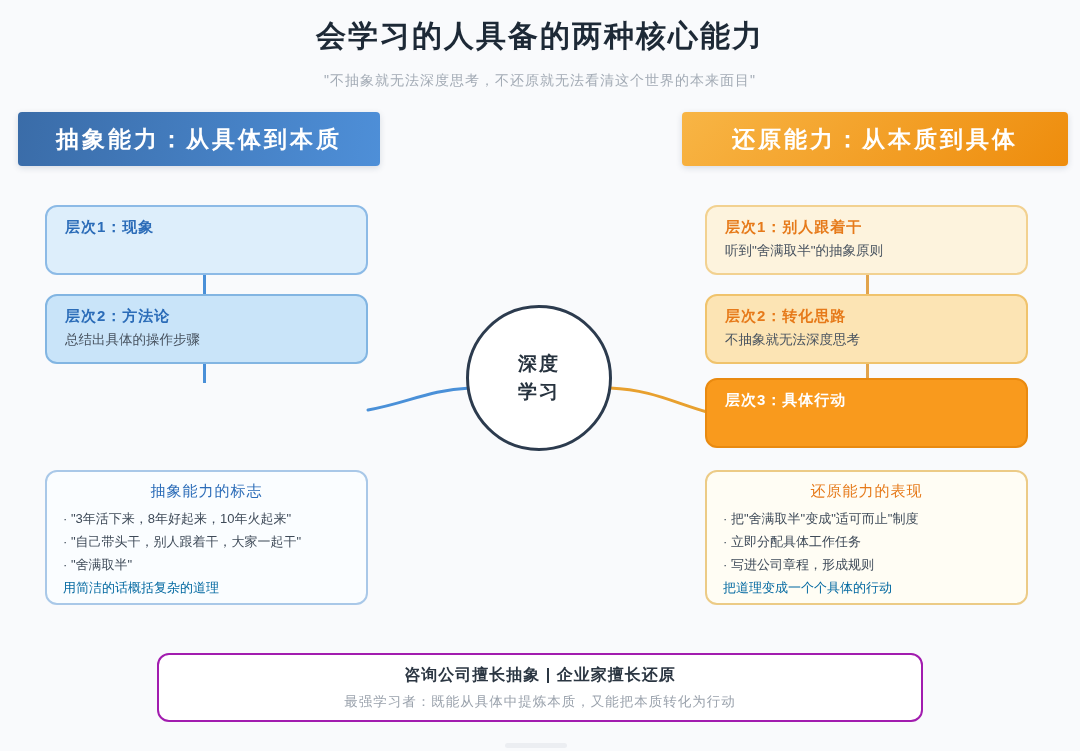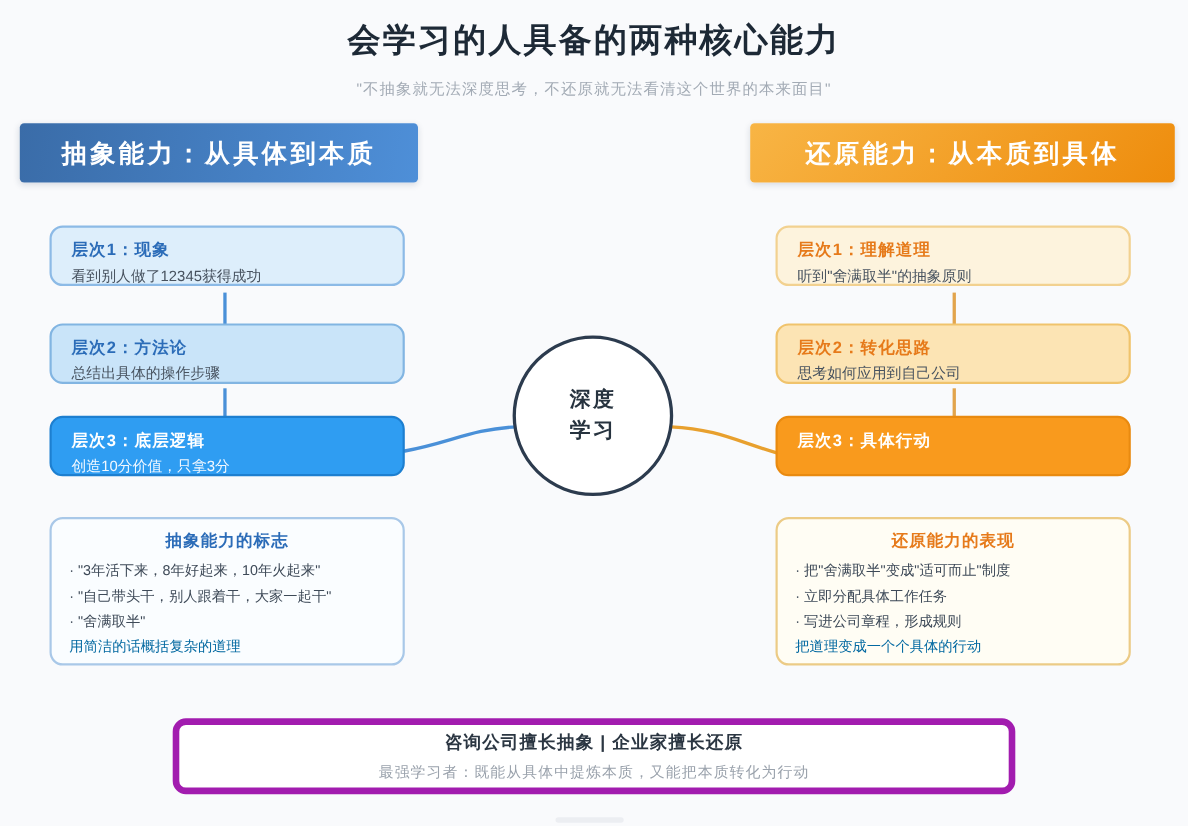--- a/index.html
+++ b/index.html
@@ -20,21 +20,21 @@
   }
   .pill {
     position:absolute; top:112px; height:54px; border-radius:4px;
     display:flex; align-items:center; justify-content:center;
     color:#ffffff; font-size:23px; font-weight:800; letter-spacing:3px;
     box-shadow:0 2px 6px rgba(30,50,80,0.15);
   }
   .pill.left  { left:18px;  width:362px; background:linear-gradient(100deg,#3a6ca8 0%,#4e8fd8 100%); }
   .pill.right { left:682px; width:386px; background:linear-gradient(135deg,#f8b545 0%,#ee8c0c 100%); }
   .levelbox {
-    position:absolute; width:323px; height:55px; border-radius:12px;
+    position:absolute; width:323px; height:70px; border-radius:12px;
     padding:11px 18px; z-index:2;
   }
   .lv-title { font-size:15px; font-weight:800; margin-bottom:5px; letter-spacing:1px; }
   .lv-desc  { font-size:13.5px; color:#47525f; }
   .col-l { left:45px; }  .col-r { left:705px; }
   .row-1 { top:205px; }  .row-2 { top:294px; }  .row-3 { top:378px; }
   .lb1 { background:#ddeefb; border:2px solid #8cbae6; }
   .lb2 { background:#c9e4f9; border:2px solid #82b5e2; }
   .lb3 { background:#2f9df2; border:2px solid #1d7fd0; }
   .rb1 { background:#fdf3dd; border:2px solid #f2d190; }
@@ -55,29 +55,29 @@
     display:flex; flex-direction:column; align-items:center; justify-content:center;
     font-size:19px; font-weight:800; color:#27333f; letter-spacing:2px;
     line-height:1.5; z-index:3;
   }
   .sumbox {
     position:absolute; top:470px; width:323px; height:135px; border-radius:12px;
     padding:10px 16px 8px;
   }
   .sumbox.left  { left:45px;  background:#fafdff; border:2px solid #a9c8e8; }
   .sumbox.right { left:705px; background:#fffdf4; border:2px solid #eccb86; }
-  .sum-title { text-align:center; font-size:15px; font-weight:700; margin-bottom:6px; letter-spacing:1px; }
+  .sum-title { text-align:center; font-size:15px; font-weight:400; margin-bottom:6px; letter-spacing:1px; }
   .sumbox.left  .sum-title { color:#2b6cb8; }
   .sumbox.right .sum-title { color:#e67a1a; }
   .sum-item { font-size:13px; color:#3e4a58; line-height:23px; }
   .sum-item::before { content:"· "; color:#3e4a58; }
   .sum-footer { font-size:13px; color:#0369a1; line-height:23px; }
   .banner {
     position:absolute; left:157px; top:653px; width:766px; height:69px;
-    background:#ffffff; border:6px solid #a21caf; border-radius:12px;
+    background:#ffffff; border:2px solid #a21caf; border-radius:12px;
     display:flex; flex-direction:column; align-items:center; justify-content:center; gap:7px;
   }
   .banner-title { font-size:16px; font-weight:800; color:#2b3642; letter-spacing:1px; }
   .banner-sub   { font-size:13.5px; color:#9aa2ac; letter-spacing:1px; }
   .home-bar {
     position:absolute; left:505px; top:743px; width:62px; height:5px;
     background:#eceef2; border-radius:3px;
   }
 </style>
 </head>
@@ -96,38 +96,33 @@
   <div class="vline orange" style="left:866px; top:266px; height:32px;"></div>
   <div class="vline orange" style="left:866px; top:353px; height:30px;"></div>
 
   <svg class="curves" width="1080" height="751">
     <path d="M 368 410 C 408 403, 428 390, 470 388" stroke="#4a90d8" stroke-width="3" fill="none" stroke-linecap="round"></path>
     <path d="M 610 388 C 652 390, 672 402, 707 412" stroke="#e8a02e" stroke-width="3" fill="none" stroke-linecap="round"></path>
   </svg>
 
   <div class="levelbox col-l row-1 lb1 blue-t">
     <div class="lv-title">层次1：现象</div>
-    <div class="lv-desc">看到别人做了12345获得成功</div>
   </div>
   <div class="levelbox col-l row-2 lb2 blue-t">
     <div class="lv-title">层次2：方法论</div>
     <div class="lv-desc">总结出具体的操作步骤</div>
   </div>
-  <div class="levelbox col-l row-3 lb3 white-t">
-    <div class="lv-title">层次3：底层逻辑</div>
-    <div class="lv-desc">创造10分价值，只拿3分</div>
-  </div>
 
   <div class="levelbox col-r row-1 rb1 orange-t">
-    <div class="lv-title">层次1：理解道理</div>
+    <div class="lv-title">层次1：别人跟着干</div>
     <div class="lv-desc">听到"舍满取半"的抽象原则</div>
   </div>
   <div class="levelbox col-r row-2 rb2 orange-t">
     <div class="lv-title">层次2：转化思路</div>
-    <div class="lv-desc">思考如何应用到自己公司</div>
+    <div class="lv-desc">不抽象就无法深度思考</div>
   </div>
   <div class="levelbox col-r row-3 rb3 white-t">
     <div class="lv-title">层次3：具体行动</div>
   </div>
 
   <div class="circle">
     <span>深度</span>
     <span>学习</span>
   </div>
 

